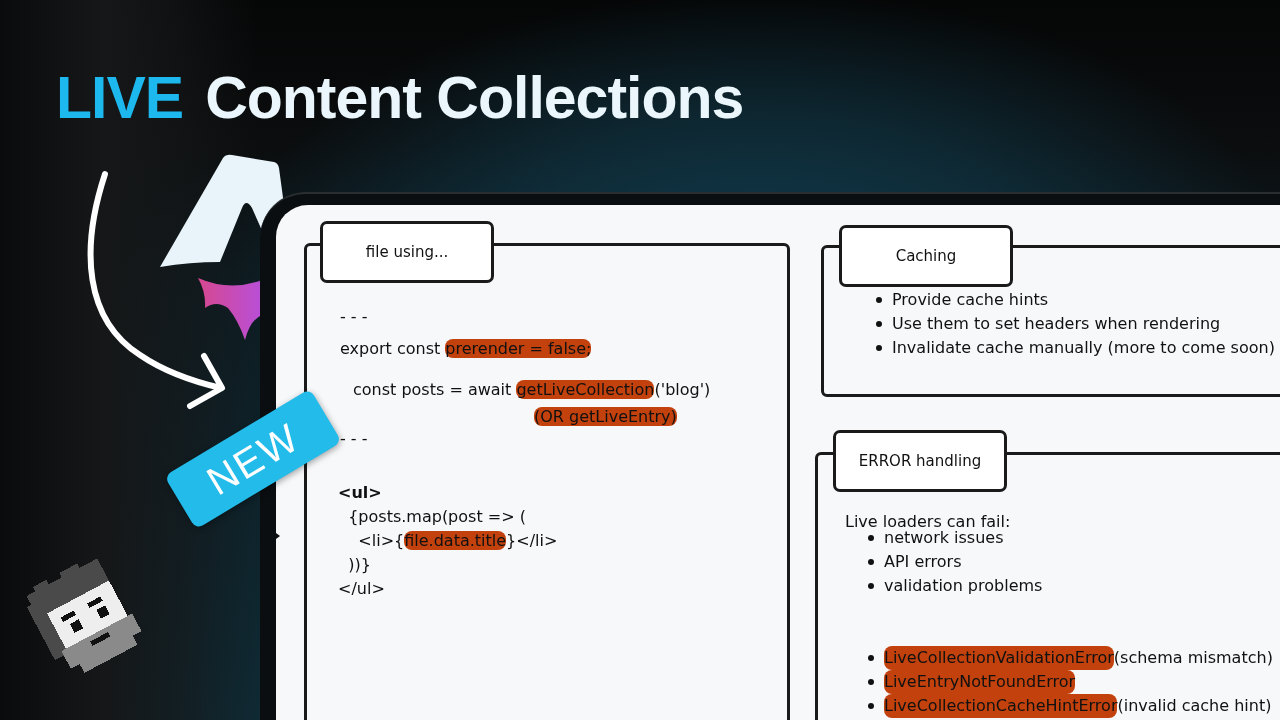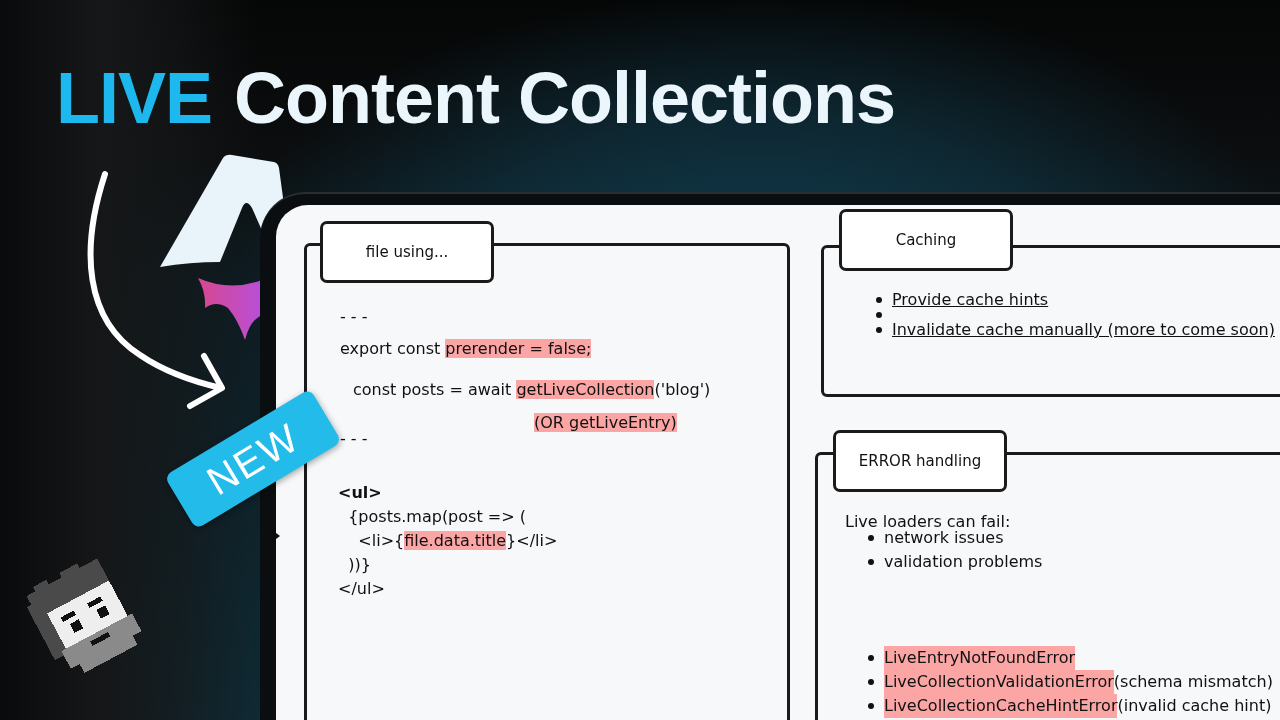--- a/index.html
+++ b/index.html
@@ -11,21 +11,21 @@
       linear-gradient(180deg, #050606 0%, #0b0d0e 20%, #0d1c22 40%, #0f2a34 100%);
     font-family: "DejaVu Sans", sans-serif;
   }
   .left-shade {
     position: absolute; left: 0; top: 0; width: 260px; height: 720px;
     background: linear-gradient(90deg, #0a0b0c 0%, #151718 40%, rgba(21,23,24,0.6) 70%, rgba(21,23,24,0) 100%);
   }
   .headline {
     position: absolute; left: 56px; top: 48px;
     font-family: "Liberation Sans", sans-serif; font-weight: 700;
-    font-size: 72px; letter-spacing: -1px; line-height: 100px; white-space: nowrap;
+    font-size: 59px; letter-spacing: -1px; line-height: 100px; white-space: nowrap;
   }
   .headline .live { color: #1cb8ee; }
   .headline .rest { color: #eaf6fb; margin-left: 22px; }
 
   .logo { position: absolute; left: 150px; top: 150px; }
   .arrow { position: absolute; left: 0; top: 0; }
 
   .device {
     position: absolute; left: 260px; top: 192px; width: 1060px; height: 560px;
     background: #0b0e10; border-radius: 46px 0 0 0;
@@ -40,21 +40,21 @@
     position: absolute; border: 3px solid #1a1a1a; border-radius: 6px;
   }
   .tab {
     position: absolute; background: #fff; border: 3px solid #1a1a1a; border-radius: 7px;
     height: 62px; display: flex; align-items: center; justify-content: center;
     font-size: 15px; color: #111;
   }
   .code {
     position: absolute; font-size: 16px; line-height: 24px; color: #111; white-space: pre;
   }
-  .hl { background: #fca5a5; }
+  .hl { background: #c2410c; border-radius: 8px; }
   .bullets { position: absolute; font-size: 16px; line-height: 24px; white-space: nowrap; }
   .bullets .row { display: flex; align-items: center; }
   .bullets .dot { display: inline-block; width: 6px; height: 6px; background: #111; border-radius: 50%; margin-right: 10px; }
   .new-badge {
     position: absolute; left: 168px; top: 428px; width: 170px; height: 62px;
     background: #22bbea; border-radius: 8px; transform: rotate(-31deg);
     transform-origin: center; display: flex; align-items: center; justify-content: center;
     color: #fff; font-family: "Liberation Sans", sans-serif; font-size: 40px; letter-spacing: 2px;
     box-shadow: 0 2px 6px rgba(0,0,0,0.35);
   }
@@ -90,68 +90,73 @@
 <div class="device"></div>
 
 <div class="screen">
 
   <div class="panel" style="left:28px; top:38px; width:486px; height:520px;"></div>
   <div class="tab" style="left:44px; top:16px; width:174px;">file using...</div>
 
   <div class="code" style="left:64px; top:100px;">- - -</div>
   <div class="code" style="left:64px; top:132px;"><span>export const </span><span class="hl">prerender = false;</span></div>
   <div class="code" style="left:66px; top:173px;margin-left:11px;"><span>const posts = await </span><span class="hl">getLiveCollection</span><span>('blog')</span></div>
-  <div class="code" style="left:258px; top:206px;"><span class="hl">(OR getLiveEntry)</span></div>
+  <div class="code" style="left:258px; top:200px;"><span class="hl">(OR getLiveEntry)</span></div>
   <div class="code" style="left:64px; top:222px;">- - -</div>
 
   <div class="code" style="left:62px; top:276px;font-weight:bold;">&lt;ul&gt;</div>
   <div class="code" style="left:62px; top:300px;">  {posts.map(post =&gt; (</div>
   <div class="code" style="left:62px; top:324px;"><span>    &lt;li&gt;{</span><span class="hl">file.data.title</span><span>}&lt;/li&gt;</span></div>
   <div class="code" style="left:62px; top:348px;">  ))}</div>
   <div class="code" style="left:62px; top:372px;">&lt;/ul&gt;</div>
 
   <div class="panel" style="left:545px; top:40px; width:520px; height:152px;"></div>
-  <div class="tab" style="left:563px; top:4px; width:174px;">Caching</div>
-  <div class="bullets" style="left:600px; top:83px;text-decoration:underline;">
+  <div class="tab" style="left:563px; top:20px; width:174px;">Caching</div>
+  <div class="bullets" style="left:600px; top:83px;">
     <div class="row">
         <span class="dot"></span>
         <span>Provide cache hints</span>
       </div>
     <div class="row">
         <span class="dot"></span>
+        <span>Use them to set headers when rendering</span>
       </div>
     <div class="row">
         <span class="dot"></span>
         <span>Invalidate cache manually (more to come soon)</span>
       </div>
   </div>
 
   <div class="panel" style="left:539px; top:247px; width:520px; height:340px;"></div>
   <div class="tab" style="left:557px; top:225px; width:174px;">ERROR handling</div>
   <div class="bullets" style="left:569px; top:297px;margin-top:8px;">Live loaders can fail:</div>
   <div class="bullets" style="left:592px; top:321px;">
     <div class="row">
         <span class="dot"></span>
         <span>network issues</span>
       </div>
     <div class="row">
         <span class="dot"></span>
+        <span>API errors</span>
+      </div>
+    <div class="row">
+        <span class="dot"></span>
         <span>validation problems</span>
       </div>
   </div>
   <div class="bullets" style="left:592px; top:441px;">
     <div class="row">
         <span class="dot"></span>
-        <span class="hl">LiveEntryNotFoundError</span>
-        <span></span>
+        <span class="hl">LiveCollectionValidationError</span>
+        <span> (schema mismatch)</span>
       </div>
     <div class="row">
         <span class="dot"></span>
-        <span class="hl">LiveCollectionValidationError</span>
-        <span> (schema mismatch)</span>
+        <span class="hl">LiveEntryNotFoundError</span>
+        <span></span>
       </div>
     <div class="row">
         <span class="dot"></span>
         <span class="hl">LiveCollectionCacheHintError</span>
         <span> (invalid cache hint)</span>
       </div>
   </div>
 </div>
 
 <div class="marker"></div>

